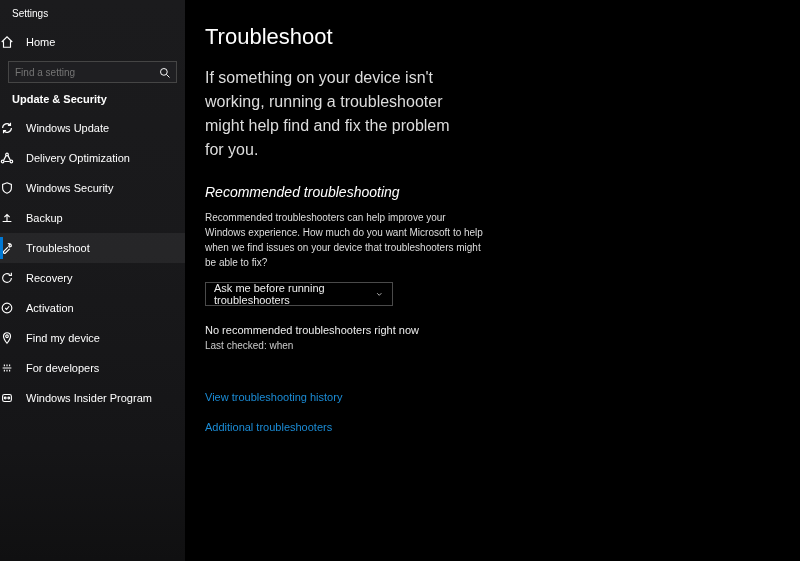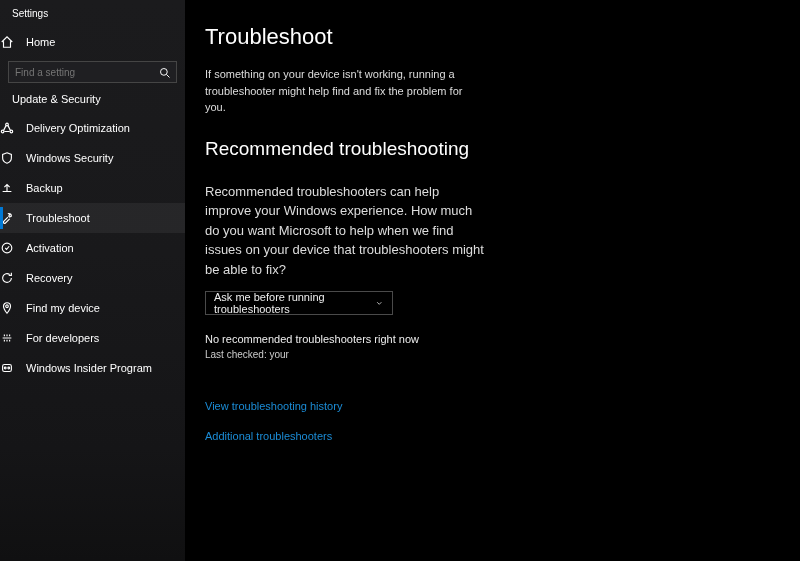--- a/index.html
+++ b/index.html
@@ -59,21 +59,21 @@
   .search-icon {
     position: absolute;
     right: 6px;
     top: 4px;
     width: 12px;
     height: 12px;
     pointer-events: none;
   }
   .section-title {
     font-size: 11px;
-    font-weight: 400;
+    font-weight: 700;
     padding: 0 12px 8px 12px;
     color: #fff;
   }
   .nav-item.selected {
     background: rgba(255,255,255,0.06);
     position: relative;
   }
   .nav-item.selected::before {
     content: "";
     position: absolute;
@@ -87,33 +87,34 @@
     background: #000;
     padding: 24px 0 0 20px;
     overflow: hidden;
   }
   .page-title {
     font-size: 22px;
     font-weight: 400;
     margin-bottom: 16px;
   }
   .intro {
-    font-size: 11px;
+    font-size: 16px;
     color: #ddd;
     width: 260px;
     line-height: 1.5;
     margin-bottom: 22px;
   }
   .sub-heading {
-    font-size: 19px;
+    font-size: 14px;
     font-weight: 400;
-    margin-bottom: 22px;
+    margin-bottom: 10px;
+    font-style: italic;
   }
   .rec-desc {
-    font-size: 13px;
+    font-size: 10px;
     color: #ddd;
     width: 280px;
     line-height: 1.5;
     margin-bottom: 8px;
   }
   .dropdown {
     border: 1px solid #4a4a4a;
     display: inline-flex;
     align-items: center;
     justify-content: space-between;
@@ -169,20 +170,28 @@
     <span class="search-icon">
       <svg viewBox="0 0 16 16">
           <circle cx="6.5" cy="6.5" r="4.5"></circle>
           <line x1="10" y1="10" x2="14" y2="14"></line>
         </svg>
     </span>
   </div>
 
   <div class="section-title">Update &amp; Security</div>
 
+  <div class="nav-item">
+    <span class="icon">
+      <svg viewBox="0 0 16 16">
+          <path d="M3 8a5 5 0 0 1 9-3M13 8a5 5 0 0 1-9 3M12 2v3h-3M4 14v-3h3"></path>
+        </svg>
+    </span>
+    <span>Windows Update</span>
+  </div>
 
   <div class="nav-item">
     <span class="icon">
       <svg viewBox="0 0 16 16">
           <circle cx="3" cy="12" r="1.5"></circle>
           <circle cx="8" cy="4" r="1.5"></circle>
           <circle cx="13" cy="12" r="1.5"></circle>
           <path d="M4 11 7 5M9 5l3 6M5 12h6"></path>
         </svg>
     </span>
@@ -212,34 +221,34 @@
       <svg viewBox="0 0 16 16">
           <path d="M10 3a3 3 0 0 1 3 3l-2 1-1-1 1-2zM9 7l-5 5a1.5 1.5 0 0 0 2 2l5-5"></path>
         </svg>
     </span>
     <span>Troubleshoot</span>
   </div>
 
   <div class="nav-item">
     <span class="icon">
       <svg viewBox="0 0 16 16">
+          <path d="M13 8a5 5 0 1 1-2-4M13 2v3h-3"></path>
+        </svg>
+    </span>
+    <span>Recovery</span>
+  </div>
+
+  <div class="nav-item">
+    <span class="icon">
+      <svg viewBox="0 0 16 16">
           <circle cx="8" cy="8" r="5.5"></circle>
           <path d="M6 8l1.5 1.5L10.5 6"></path>
         </svg>
     </span>
     <span>Activation</span>
-  </div>
-
-  <div class="nav-item">
-    <span class="icon">
-      <svg viewBox="0 0 16 16">
-          <path d="M13 8a5 5 0 1 1-2-4M13 2v3h-3"></path>
-        </svg>
-    </span>
-    <span>Recovery</span>
   </div>
 
   <div class="nav-item">
     <span class="icon">
       <svg viewBox="0 0 16 16">
           <path d="M8 2a4 4 0 0 1 4 4c0 3-4 8-4 8s-4-5-4-8a4 4 0 0 1 4-4z"></path>
           <circle cx="8" cy="6" r="1.5"></circle>
         </svg>
     </span>
     <span>Find my device</span>
@@ -276,21 +285,21 @@
   <div class="dropdown">
     <span>Ask me before running troubleshooters</span>
     <span class="chevron">
       <svg viewBox="0 0 16 16">
           <path d="M4 6l4 4 4-4"></path>
         </svg>
     </span>
   </div>
 
   <div class="status-line">No recommended troubleshooters right now</div>
-  <div class="last-checked">Last checked: your</div>
+  <div class="last-checked">Last checked: when</div>
 
   <div class="link-group">
     <span class="blue-link">View troubleshooting history</span>
   </div>
   <div class="link-group">
     <span class="blue-link">Additional troubleshooters</span>
   </div>
 </div>
 
 </body></html>

